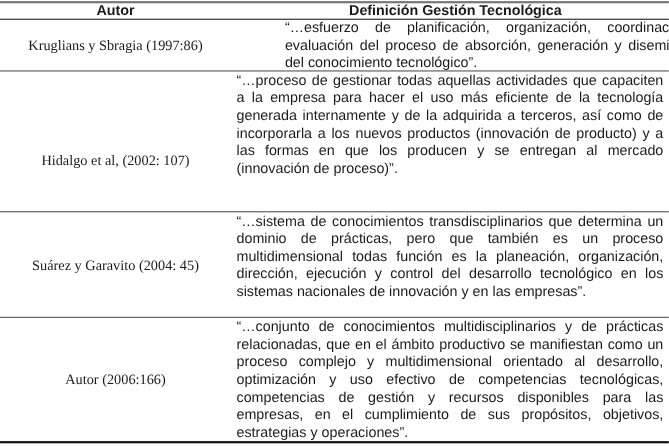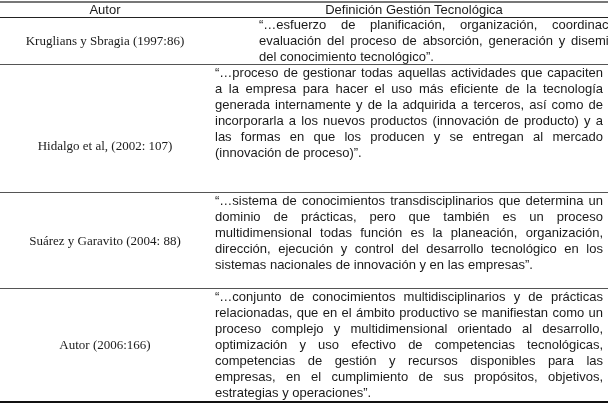--- a/index.html
+++ b/index.html
@@ -2,21 +2,21 @@
 <html><head>
   <meta charset="utf-8">
   <style>
     html, body { margin: 0; padding: 0; background: #ffffff; }
     body { width: 608px; height: 405px; overflow: hidden; font-family: "Liberation Sans", sans-serif; color: #1a1a1a; }
     .table { position: absolute; left: 0; top: 0; width: 608px; }
     .top-rule { position: absolute; left: 0; top: 1px; width: 608px; height: 2px; background: #777; }
     .hdr-rule { position: absolute; left: 0; top: 17px; width: 608px; height: 1px; background: #222; }
     .row-rule { position: absolute; left: 0; width: 608px; height: 1px; background: #555; }
     .bottom-rule { position: absolute; left: 0; top: 401px; width: 608px; height: 2px; background: #111; }
-    .hdr { position: absolute; top: 2px; height: 15px; font-weight: normal; font-size: 13px; line-height: 15px; text-align: center; }
+    .hdr { position: absolute; top: 2px; height: 15px; font-weight: bold; font-size: 13px; line-height: 15px; text-align: center; }
     .hdr-autor { left: 0; width: 210px; }
     .hdr-def { left: 219px; width: 390px; }
     .author { position: absolute; left: 0; width: 210px; font-size: 13px; display: flex; align-items: center; justify-content: center; text-align: center; font-family: Liberation Serif, serif; }
     .def { position: absolute; left: 215px; width: 388px; font-size: 13px; line-height: 16px; text-align: justify; }
   </style>
 </head>
 <body>
 
 <div class="table">
   <div class="top-rule"></div>
@@ -25,20 +25,20 @@
   <div class="hdr-rule"></div>
 
   <div class="author" style="top:18px;height:46px;">Kruglians y Sbragia (1997:86)</div>
   <div class="def" style="top:17px;margin-left:44px;">“…esfuerzo de planificación, organización, coordinación y evaluación del proceso de absorción, generación y diseminación del conocimiento tecnológico”.</div>
   <div class="row-rule" style="top:64px;"></div>
 
   <div class="author" style="top:82px;height:127px;text-align:center;">Hidalgo et al, (2002: 107)</div>
   <div class="def" style="top:65px;">“…proceso de gestionar todas aquellas actividades que capaciten a la empresa para hacer el uso más eficiente de la tecnología generada internamente y de la adquirida a terceros, así como de incorporarla a los nuevos productos (innovación de producto) y a las formas en que los producen y se entregan al mercado (innovación de proceso)”.</div>
   <div class="row-rule" style="top:192px;"></div>
 
-  <div class="author" style="top:193px;height:95px;">Suárez y Garavito (2004: 88)</div>
+  <div class="author" style="top:193px;height:95px;">Suárez y Garavito (2004: 45)</div>
   <div class="def" style="top:193px;">“…sistema de conocimientos transdisciplinarios que determina un dominio de prácticas, pero que también es un proceso multidimensional todas función es la planeación, organización, dirección, ejecución y control del desarrollo tecnológico en los sistemas nacionales de innovación y en las empresas”.</div>
   <div class="row-rule" style="top:288px;"></div>
 
   <div class="author" style="top:289px;height:112px;">Autor (2006:166)</div>
   <div class="def" style="top:289px;">“…conjunto de conocimientos multidisciplinarios y de prácticas relacionadas, que en el ámbito productivo se manifiestan como un proceso complejo y multidimensional orientado al desarrollo, optimización y uso efectivo de competencias tecnológicas, competencias de gestión y recursos disponibles para las empresas, en el cumplimiento de sus propósitos, objetivos, estrategias y operaciones”.</div>
   <div class="bottom-rule"></div>
 </div>
 
 </body></html>

